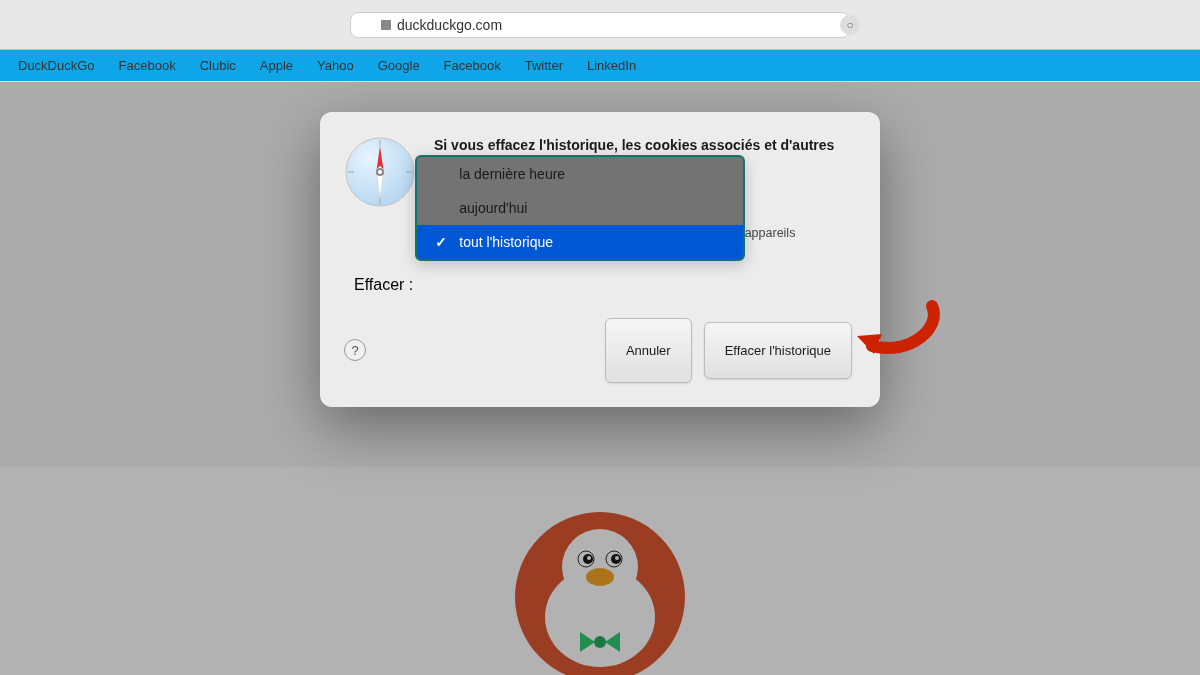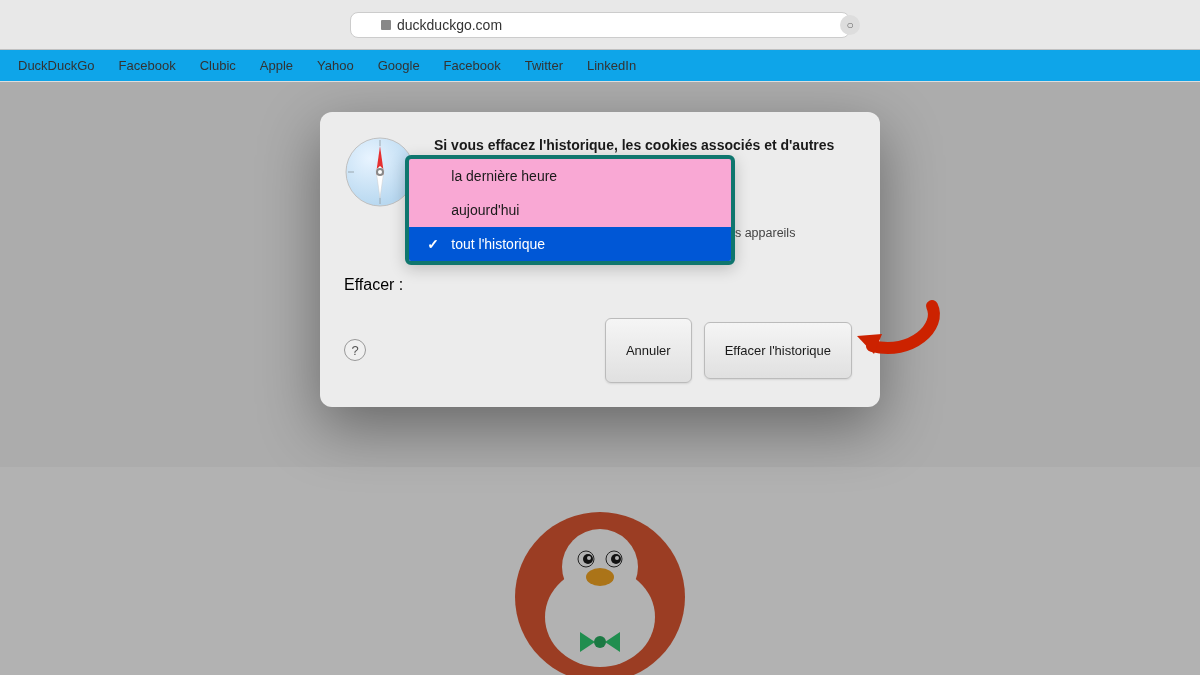--- a/index.html
+++ b/index.html
@@ -144,22 +144,22 @@
 
     
     .dropdown-container {
       position: relative;
     }
 
     .dropdown-menu {
       position: absolute;
       top: -130px;
       left: -10px;
-      background: #f9a8d4;
-      border: 4px solid #0f766e;
+      background: #737373;
+      border: 2px solid #0f766e;
       border-radius: 6px;
       box-shadow: 0 4px 16px rgba(0,0,0,0.2);
       width: 330px;
       z-index: 100;
       overflow: hidden;
     }
 
     .dropdown-menu-item {
       padding: 9px 18px;
       font-size: 14px;
@@ -316,21 +316,21 @@
             <circle cx="36" cy="36" r="2" fill="white"></circle>
           </svg>
         </div>
 
         <div class="modal-title">Si vous effacez l'historique, les cookies associés et d'autres données de site web seront supprimés.</div>
       </div>
 
       <div class="modal-body-text">L'historique supprimé sera également effacé des autres appareils connectés.</div>
 
       <div class="modal-row">
-        <span style="margin-left: 0;">Effacer :</span>
+        <span style="margin-left: 10px;">Effacer :</span>
 
         <div class="dropdown-container">
 
           <div class="dropdown-menu">
             <div class="dropdown-menu-item">
               <span class="checkmark">&nbsp;</span>
               <span>la dernière heure</span>
             </div>
             <div class="dropdown-menu-item">
               <span class="checkmark">&nbsp;</span>

